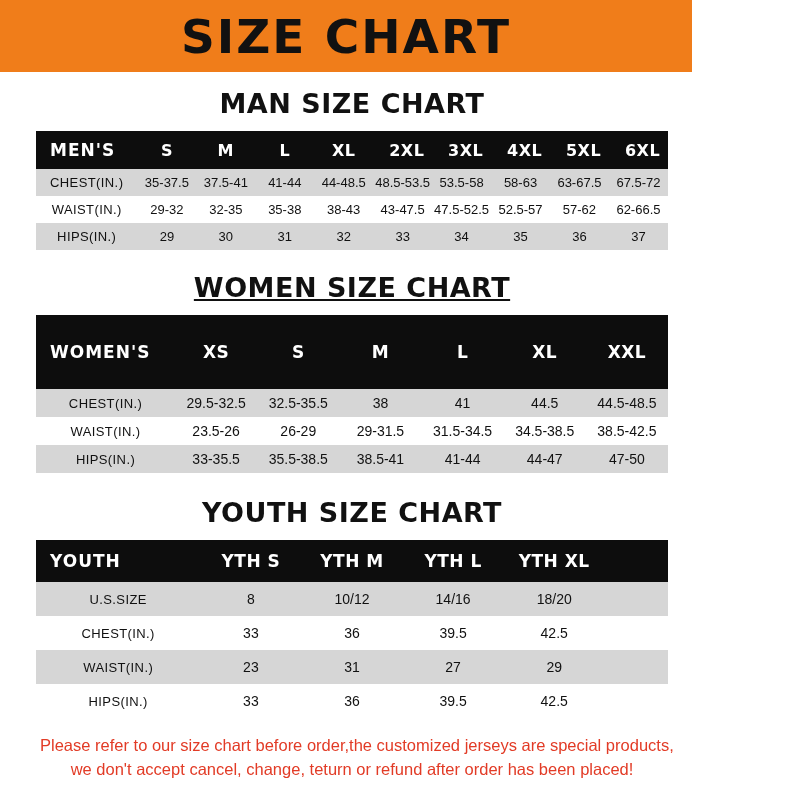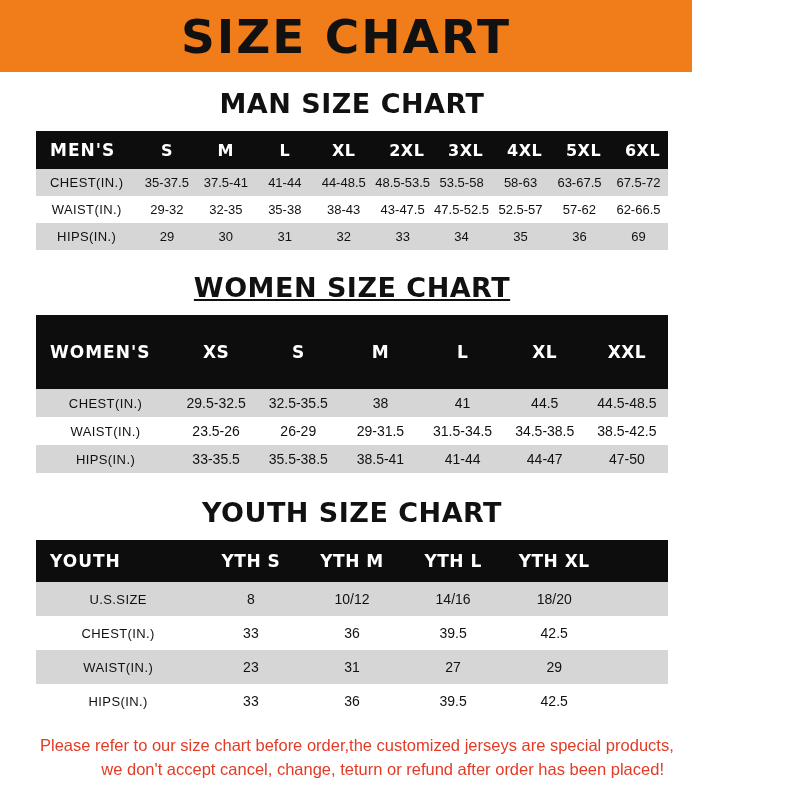--- a/index.html
+++ b/index.html
@@ -109,21 +109,21 @@
   .tbl-youth tr.head-row th { font-size: 17px; padding: 11px 13px; }
 
   
   .note {
     margin: 16px 0 0;
     padding: 0 4px 12px;
     color: #e23b26;
     font-family: "Liberation Sans", sans-serif;
     font-size: 16.5px;
     line-height: 1.45;
-    text-align: right;
+    text-align: center;
   }
   .note div { white-space: nowrap; }
 </style>
 </head>
 <body>
 
 <div class="page">
 
   <div class="banner">
     <div class="banner-title">SIZE CHART</div>
@@ -185,21 +185,21 @@
       <tr class="row-shade">
         <td class="label-col">HIPS(IN.)</td>
         <td>29</td>
         <td>30</td>
         <td>31</td>
         <td>32</td>
         <td>33</td>
         <td>34</td>
         <td>35</td>
         <td>36</td>
-        <td>69</td>
+        <td>37</td>
       </tr>
     </tbody>
       </table>
 
     <div class="section-title t2">WOMEN SIZE CHART</div>
     <table class="tbl-women">
       <colgroup>
         <col style="width:22%">
           <col style="width:13%">
           <col style="width:13%">

